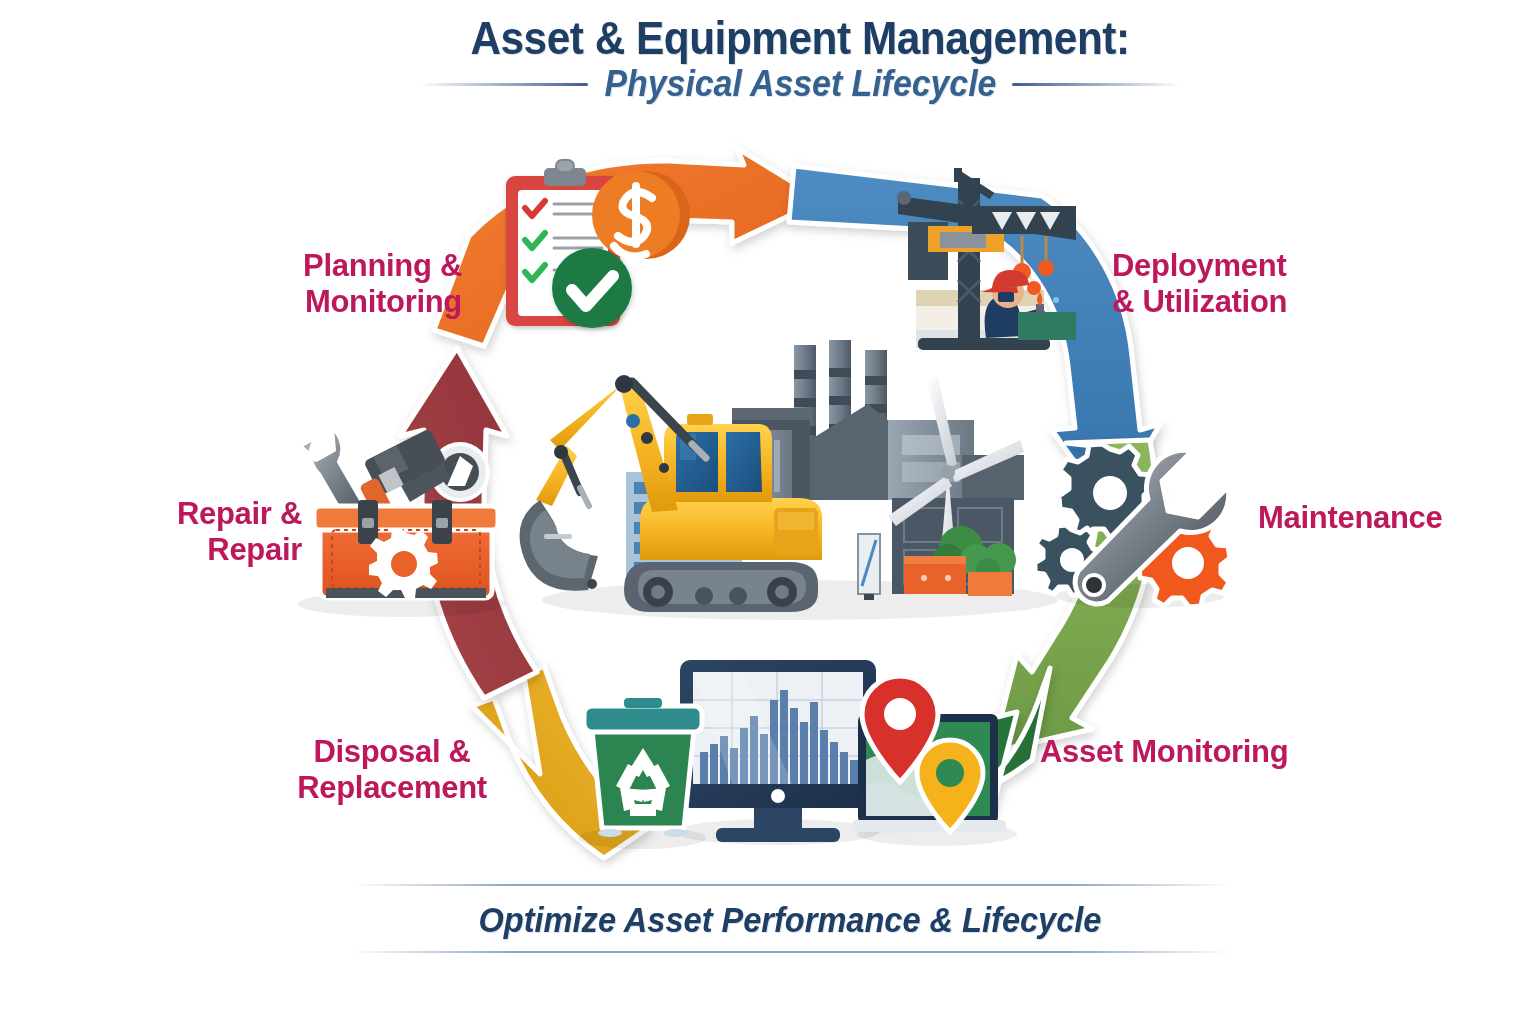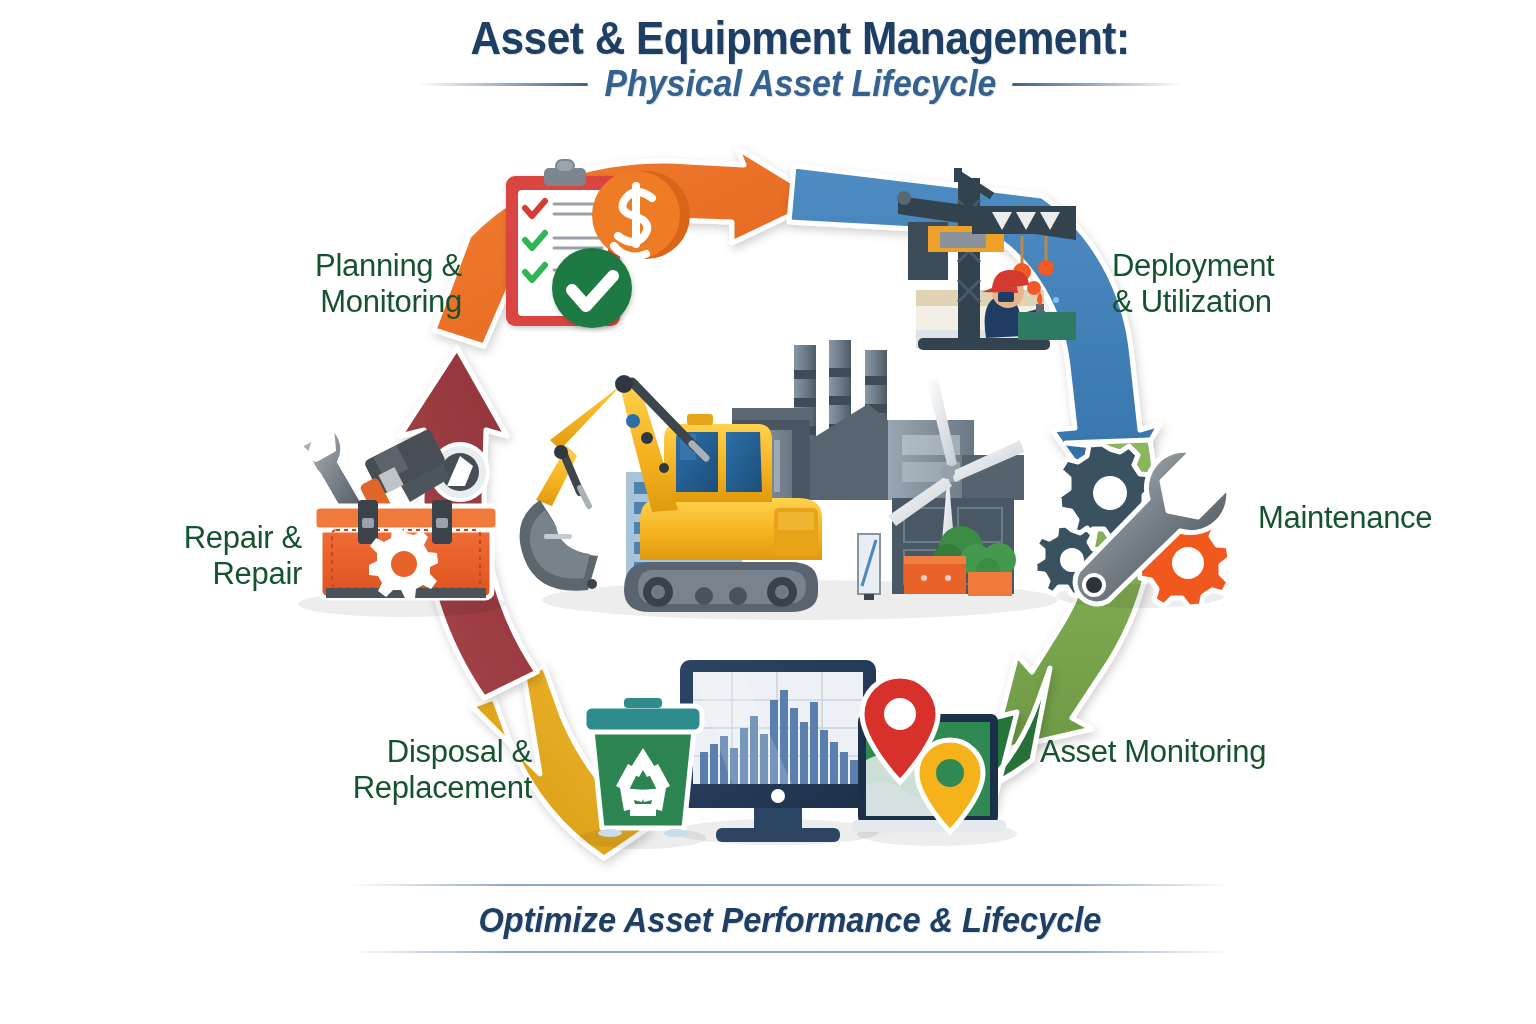--- a/index.html
+++ b/index.html
@@ -36,21 +36,21 @@
   .footer-wrap{position:absolute;left:318px;top:884px;width:880px;text-align:center;}
   .f-rule{height:2px;width:100%;background:linear-gradient(to right,rgba(120,150,185,0),#8FA8C4 18%,#8FA8C4 82%,rgba(120,150,185,0));}
   .footer-text{
     font-size:35px;font-weight:bold;font-style:italic;color:#1F3E63;
     padding:16px 0 14px;line-height:1;transform:scaleX(.93);
     text-shadow:1px 1px 0 rgba(180,195,215,.5);
     white-space:nowrap;
   }
 
   
-  .slabel{position:absolute;color:#14532d;font-weight:normal;font-size:31px;line-height:1.16;letter-spacing:-.3px;}
+  .slabel{position:absolute;color:#be185d;font-weight:bold;font-size:31px;line-height:1.16;letter-spacing:-.3px;}
   .slabel.r{text-align:right;}
   .slabel.l{text-align:left;}
 
   svg{display:block;}
   .shadow-ell{fill:#000;opacity:.07;}
 </style>
 </head>
 <body>
 
 <div id="stage">
@@ -527,26 +527,26 @@
   </div>
 
   <div class="slabel l" style="left:1226px;top:500px;width:300px;">
     <div>Maintenance</div>
   </div>
 
   <div class="slabel l" style="left:1008px;top:734px;width:320px;">
     <div>Asset Monitoring</div>
   </div>
 
-  <div class="slabel r" style="left:220px;top:734px;width:280px;">
+  <div class="slabel r" style="left:220px;top:734px;width:280px;text-align:center;">
     <div>Disposal &amp;</div>
     <div>Replacement</div>
   </div>
 
-  <div class="slabel r" style="left:40px;top:520px;width:230px;">
+  <div class="slabel r" style="left:40px;top:496px;width:230px;">
     <div>Repair &amp;</div>
     <div>Repair</div>
   </div>
 
   <div class="footer-wrap">
     <div class="f-rule"></div>
     <div class="footer-text">Optimize Asset Performance &amp; Lifecycle</div>
     <div class="f-rule"></div>
   </div>
 

